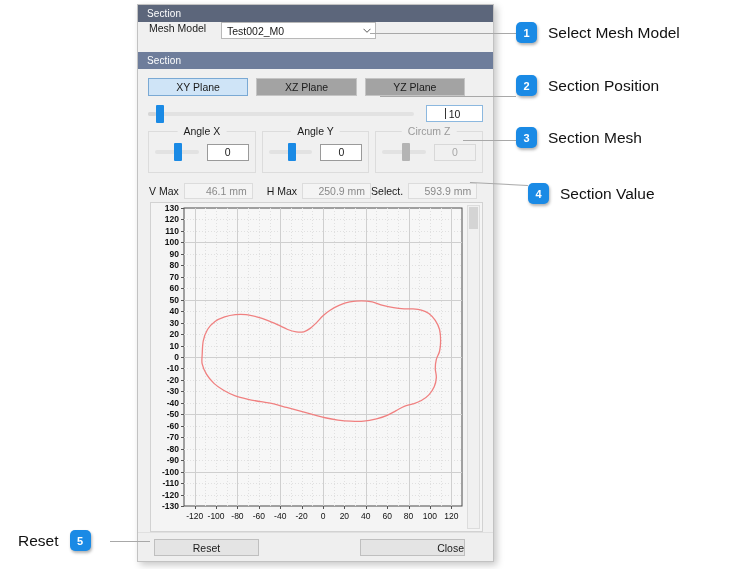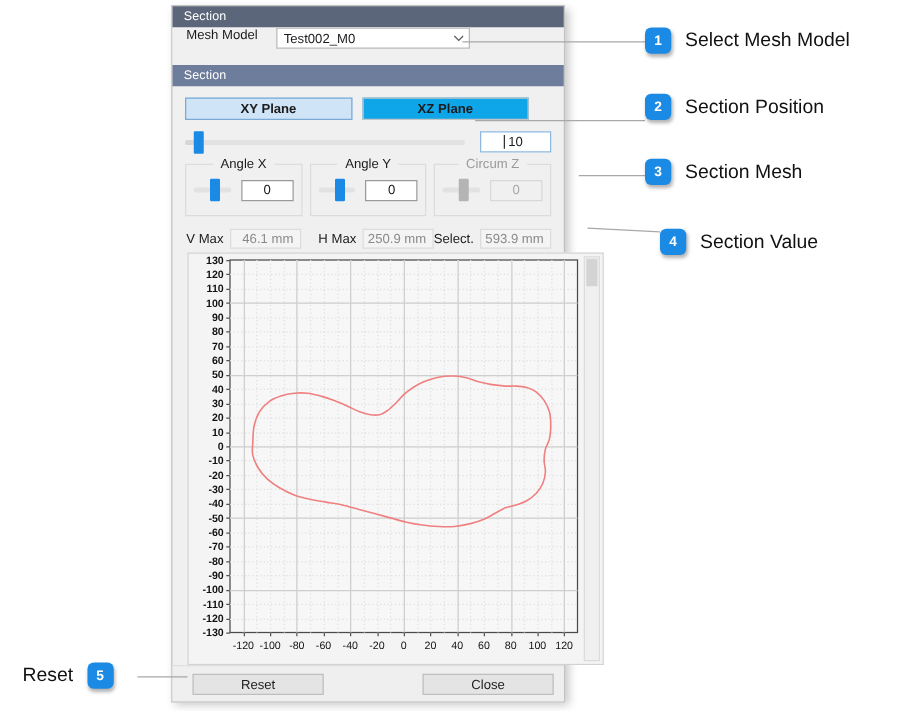--- a/index.html
+++ b/index.html
@@ -6,21 +6,21 @@
   body{
     width:734px;height:569px;
     background:#ffffff;
     font-family:"Liberation Sans", sans-serif;
     position:relative;overflow:hidden;
     -webkit-font-smoothing:antialiased;
   }
 
   
   #dialog{
-    position:absolute;left:137px;top:4px;width:315px;height:558px;
+    position:absolute;left:137px;top:4px;width:357px;height:558px;
     background:#f0f0f0;
     border:1px solid #c2c2c2;
     box-shadow:3px 3px 7px rgba(0,0,0,0.22);
     box-sizing:border-box;
   }
 
   .hdr{
     height:17px;line-height:17px;
     color:#ffffff;font-size:10px;
     padding-left:9px;
@@ -42,25 +42,25 @@
     display:flex;align-items:center;position:relative;
     font-size:10.5px;color:#1a1a1a;padding-left:5px;
   }
   .combo .caret{
     position:absolute;right:5px;top:50%;transform:translateY(-60%);
     width:7px;height:7px;
   }
   .combo .caret svg{display:block;}
 
   
-  #tabrow{display:flex;gap:8px;padding:9px 28px 0 10px;font-weight:bold;}
+  #tabrow{display:flex;gap:8px;padding:9px 28px 0 10px;}
   .tab{
     flex:1;height:18px;line-height:17px;text-align:center;
     font-size:10.5px;color:#1b1b1b;
-    border:1px solid #c4c4c4;background:#0ea5e9;
+    border:1px solid #c4c4c4;background:#a3a3a3;
     box-sizing:border-box;
   }
   .tab.active{background:#cfe4f7;border-color:#7aa9d4;}
 
   
   #posrow{display:flex;align-items:center;padding:9px 10px 0 10px;gap:0;}
   .track{
     position:relative;height:4px;background:#e2e2e2;
     border-radius:2px;flex:1;margin-right:12px;
   }
@@ -140,21 +140,21 @@
     background:#efefef;border-top:1px solid #e0e0e0;
     display:flex;align-items:center;
   }
   .btn{
     height:17px;line-height:16px;text-align:center;
     font-size:10.5px;color:#1b1b1b;
     background:#e4e4e4;border:1px solid #bfbfbf;
     box-sizing:border-box;width:105px;
   }
   #resetbtn{margin-left:16px;}
-  #closebtn{margin-left:auto;margin-right:8px;}
+  #closebtn{margin-left:auto;margin-right:28px;text-align:right;}
 
   
   .callout{position:absolute;display:flex;align-items:center;}
   .badge{
     width:21px;height:21px;border-radius:5px;background:#1a8ae5;
     color:#fff;font-size:11px;font-weight:bold;
     display:flex;align-items:center;justify-content:center;
     box-shadow:1px 2px 3px rgba(0,0,0,0.3);
     flex:none;
   }
@@ -179,20 +179,21 @@
           </svg>
       </span>
     </div>
   </div>
 
   <div class="hdr hdr-mid">Section</div>
 
   <div id="tabrow">
     <div class="tab active">XY Plane</div>
     <div class="tab">XZ Plane</div>
+    <div class="tab">YZ Plane</div>
   </div>
 
   <div id="posrow">
     <div class="track">
       <div class="fill" style="width:3%"></div>
       <div class="thumb" style="left:3%"></div>
     </div>
     <div class="numbox">
       <span class="caret-bar"></span>
       <span>10</span>

